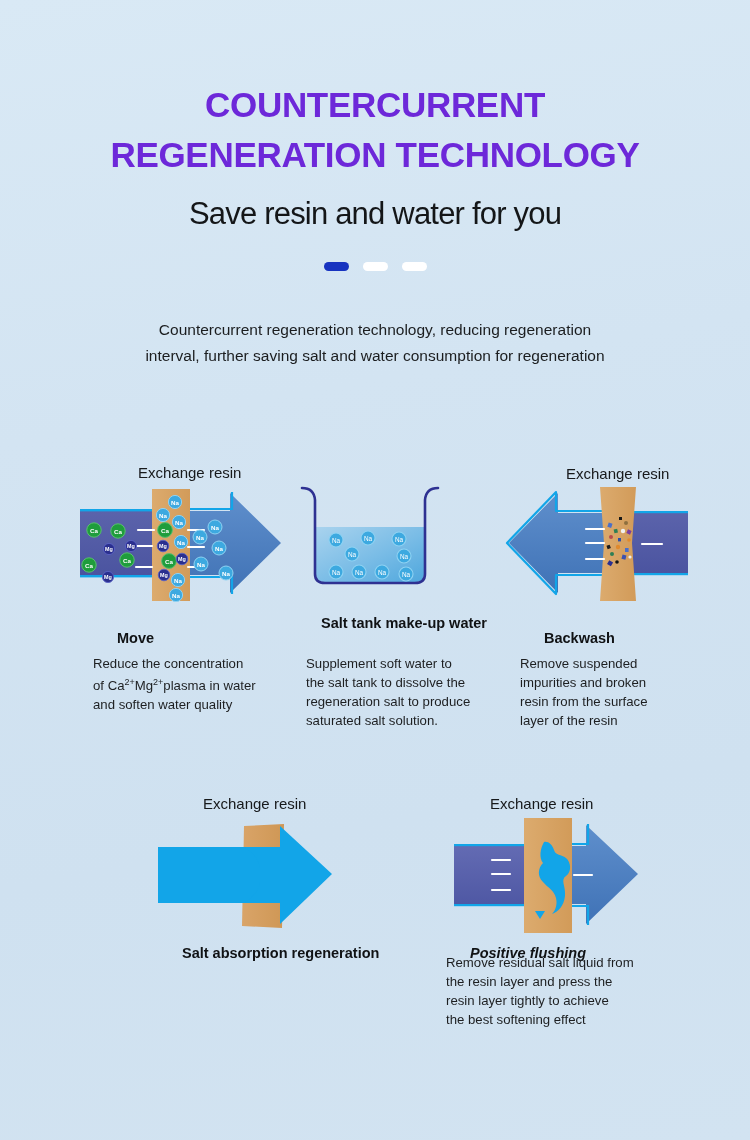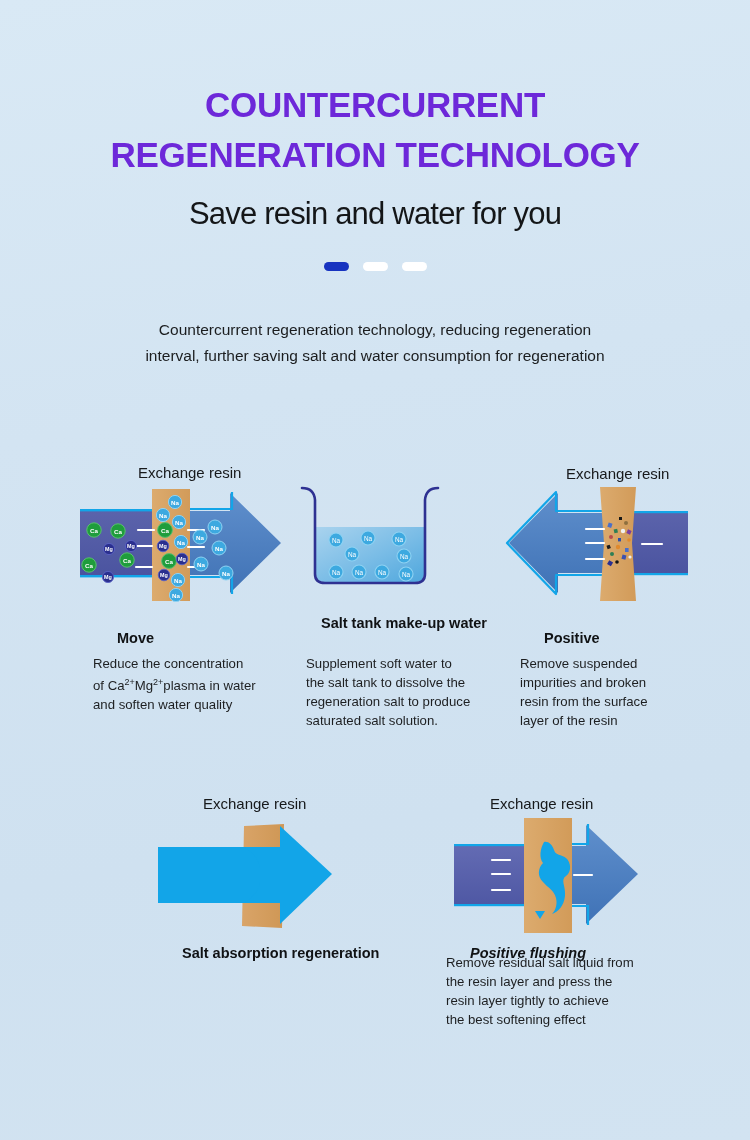--- a/index.html
+++ b/index.html
@@ -312,21 +312,21 @@
           <circle cx="112" cy="62" r="2.2" fill="#e08a2e"></circle>
           <rect x="119" y="63" width="3.6" height="4" fill="#4a6fc8"></rect>
           <circle cx="106" cy="69" r="2" fill="#2e7f55"></circle>
           <rect x="116" y="70" width="4" height="4.4" fill="#3b52b0" transform="rotate(14 118 72)"></rect>
           <rect x="102" y="76" width="4.4" height="4.4" fill="#2a2f8f" transform="rotate(30 104 78)"></rect>
           <circle cx="111" cy="77" r="1.8" fill="#151515"></circle>
           <circle cx="124" cy="72" r="1.6" fill="#f0f0f0"></circle>
         </g>
       </svg>
 
-      <div class="card-title" style="left:12px;top:178px;">Positive</div>
+      <div class="card-title" style="left:12px;top:178px;">Backwash</div>
       <div class="card-body" style="left:12px;top:202px;width:190px;">Remove suspended<br>impurities and broken<br>resin from the surface<br>layer of the resin</div>
     </div>
   </div>
 
   <div class="row2">
 
     <div class="panel" style="left:152px;top:0;width:230px;height:290px;">
 
       <div class="resin-label" style="left:51px;top:10px;">Exchange resin</div>
 

